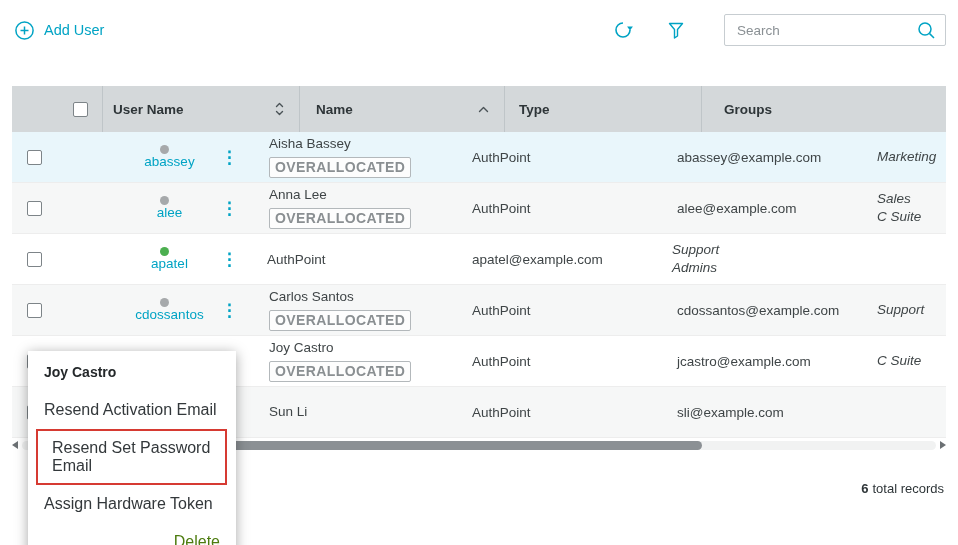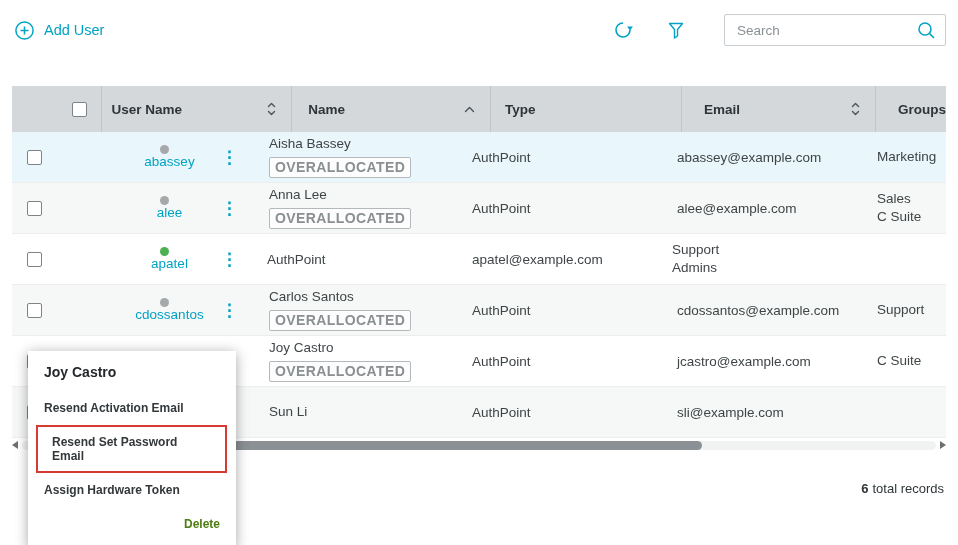--- a/index.html
+++ b/index.html
@@ -63,21 +63,21 @@
 
   .td {
     display: flex; flex-direction: column; justify-content: center;
     font-size: 13.5px; color: #3f4547;
   }
   .td.col-check { flex-direction: row; }
   .td.col-username {
     flex-direction: column; align-items: center;
     padding-left: 30px; position: relative;
   }
-  .td.col-groups { white-space: pre-line; line-height: 1.35; }
+  .td.col-groups { white-space: pre-line; line-height: 1.35; font-style: italic; }
 
   .checkbox {
     width: 15px; height: 15px; border: 1.5px solid #7d8488;
     border-radius: 2px; background: #fff; cursor: pointer; display: inline-block;
   }
   .dot { width: 9px; height: 9px; border-radius: 50%; margin-right: 10px; flex: none; }
   .dot.gray { background: #a6a9ab; }
   .dot.green { background: #4caf50; }
   .username { color: #00a3c4; text-decoration: none; cursor: pointer; }
   .kebab {
@@ -123,21 +123,21 @@
   
   .context-menu {
     position: absolute; left: 28px; top: 351px; width: 208px;
     background: #ffffff; box-shadow: 0 2px 12px rgba(0,0,0,0.35);
     z-index: 10; padding-bottom: 8px;
   }
   .menu-title {
     padding: 13px 16px 11px 16px; font-size: 14px; font-weight: 700; color: #24282a;
   }
   .menu-item {
-    padding: 10px 16px; font-size: 12px; color: #33383b; cursor: pointer; font-weight: bold;
+    padding: 10px 16px; font-size: 16px; color: #33383b; cursor: pointer;
   }
   .menu-item.highlight {
     border: 2px solid #d63a32; padding: 8px 14px; margin: 0 9px 0 8px;
   }
   .menu-item.danger { color: #4d7c0f; text-align: right; }
 </style>
 </head>
 <body>
 
 <div class="page">
@@ -195,29 +195,20 @@
         <span>Name</span>
         <span class="sort">
           <svg width="13" height="9" viewBox="0 0 13 9">
             <polyline points="2.5,6.5 6.5,2.5 10.5,6.5" fill="none" stroke="#4a5256" stroke-width="1.4" stroke-linecap="round" stroke-linejoin="round"></polyline>
           </svg>
         </span>
       </div>
       <div class="th col-type">
         <span>Type</span>
       </div>
-      <div class="th col-email">
-        <span>Email</span>
-        <span class="sort">
-          <svg width="11" height="18" viewBox="0 0 11 18">
-            <polyline points="2.5,6.5 5.5,3.5 8.5,6.5" fill="none" stroke="#4a5256" stroke-width="1.4" stroke-linecap="round" stroke-linejoin="round"></polyline>
-            <polyline points="2.5,11.5 5.5,14.5 8.5,11.5" fill="none" stroke="#4a5256" stroke-width="1.4" stroke-linecap="round" stroke-linejoin="round"></polyline>
-          </svg>
-        </span>
-      </div>
       <div class="th col-groups">
         <span>Groups</span>
       </div>
     </div>
 
     <div class="tbody">
 
       <div class="tr selected">
         <div class="td col-check">
             <span class="checkbox"></span>

